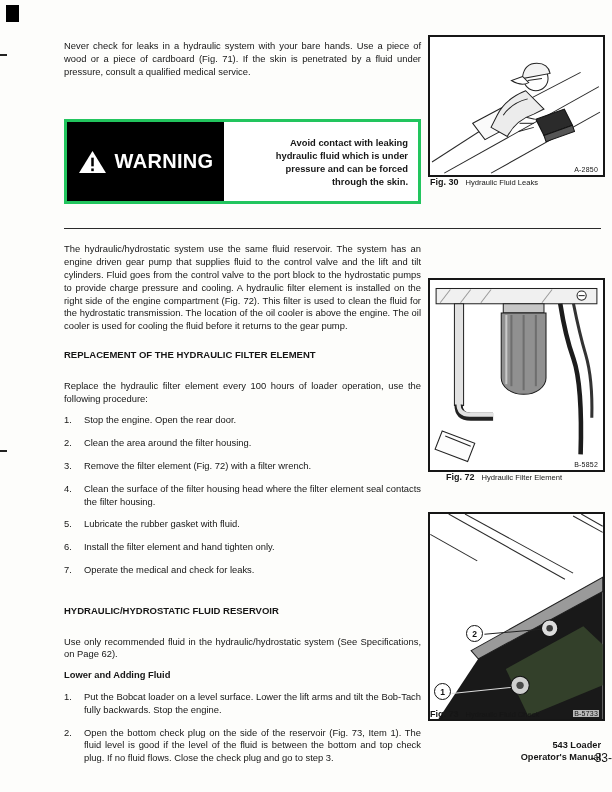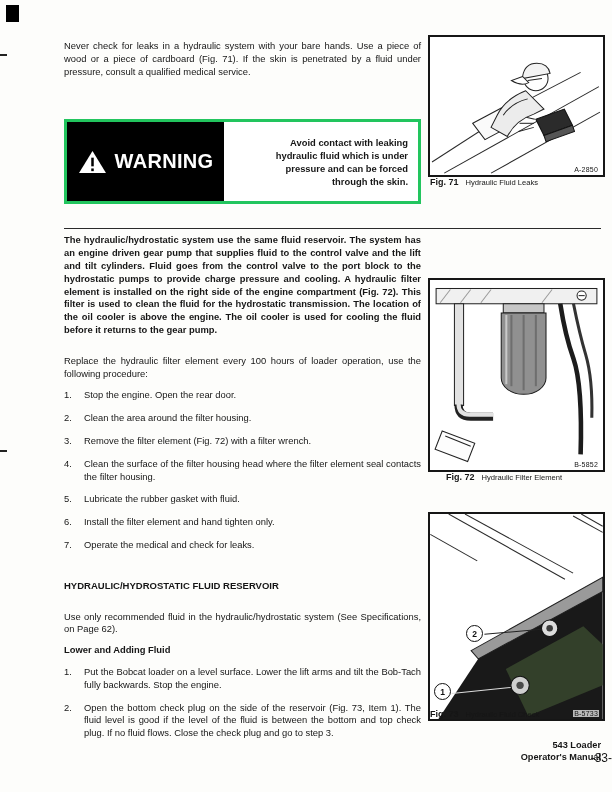--- a/index.html
+++ b/index.html
@@ -8,21 +8,21 @@
     position:relative;width:612px;height:792px;background:#fdfdfb;color:#161616;
     overflow:hidden;font-family:"Liberation Sans", sans-serif;
   }
   
   .corner-mark{position:absolute;left:6px;top:5px;width:13px;height:17px;background:#000;}
   .edge-tick{position:absolute;left:0;width:7px;height:2px;background:#222;}
 
   
   .text-col{position:absolute;left:64px;top:40px;width:357px;font-size:9.4px;line-height:12.8px;}
   .body-p{margin:0;text-align:justify;}
-  .system-p{margin-top:30px;font-weight:bold;}
+  .system-p{margin-top:39px;}
 
   
   .warning-box{margin-top:41px;border:3px solid #22c55e;height:79px;display:flex;background:#fff;text-align:right;}
   .warning-banner{background:#000;color:#fff;width:157px;flex:none;display:flex;align-items:center;justify-content:center;gap:8px;}
   .warn-icon{display:flex;align-items:center;}
   .warn-word{font-size:20px;font-weight:bold;letter-spacing:.3px;}
   .warning-text{flex:1;display:flex;align-items:center;padding:6px 10px 6px 24px;font-weight:bold;font-size:9.4px;line-height:13px;}
 
   .rule{position:absolute;left:64px;top:228px;width:537px;height:1px;background:#2a2a2a;}
 
@@ -82,20 +82,21 @@
             <rect x="13.7" y="20.2" width="2.6" height="2.8" fill="#000000"></rect>
           </svg>
         </span>
         <span class="warn-word">WARNING</span>
       </div>
       <div class="warning-text">Avoid contact with leaking hydraulic fluid which is under pressure and can be forced through the skin.</div>
     </div>
 
     <p class="body-p system-p">The hydraulic/hydrostatic system use the same fluid reservoir. The system has an engine driven gear pump that supplies fluid to the control valve and the lift and tilt cylinders. Fluid goes from the control valve to the port block to the hydrostatic pumps to provide charge pressure and cooling. A hydraulic filter element is installed on the right side of the engine compartment (Fig. 72). This filter is used to clean the fluid for the hydrostatic transmission. The location of the oil cooler is above the engine. The oil cooler is used for cooling the fluid before it returns to the gear pump.</p>
 
+    <h3 class="sec-heading h1m">REPLACEMENT OF THE HYDRAULIC FILTER ELEMENT</h3>
     <p class="body-p intro-m">Replace the hydraulic filter element every 100 hours of loader operation, use the following procedure:</p>
 
     <div class="steps">
       <div class="step">
         <span class="step-num">1.</span>
         <span class="step-text">Stop the engine. Open the rear door.</span>
       </div>
       <div class="step">
         <span class="step-num">2.</span>
         <span class="step-text">Clean the area around the filter housing.</span>
@@ -160,21 +161,21 @@
       <path d="M94,52 q-20,8 -28,24 l-6,12 16,9 q8,-16 26,-22 l10,-5 z" fill="#ececec" stroke="#222"></path>
       <circle cx="104" cy="40" r="12" fill="#ffffff" stroke="#222"></circle>
       <path d="M91,38 q2,-13 14,-13 q11,0 13,10 l-27,5 z" fill="#f3f3f3" stroke="#222"></path>
       <path d="M91,38 l-11,4 q10,6 17,2 z" fill="#ffffff" stroke="#222"></path>
       <line x1="96" y1="42" x2="110" y2="40" stroke="#222"></line>
       <path d="M96,60 q-16,4 -24,16" stroke="#222" fill="none"></path>
     </svg>
     <span class="figcode">A-2850</span>
   </div>
   <div class="figcap cap71">
-    <b>Fig. 71</b><span>Hydraulic Fluid Leaks</span>
+    <b>Fig. 30</b><span>Hydraulic Fluid Leaks</span>
   </div>
 
   <div class="figbox fig72">
     <svg viewBox="0 0 170 186">
       <rect x="6" y="8" width="158" height="15" fill="#f0f0f0" stroke="#222"></rect>
       <g stroke="#999" stroke-width="1">
         <line x1="20" y1="9" x2="10" y2="22"></line>
         <line x1="40" y1="9" x2="30" y2="22"></line>
         <line x1="60" y1="9" x2="50" y2="22"></line>
         <line x1="120" y1="9" x2="110" y2="22"></line>

